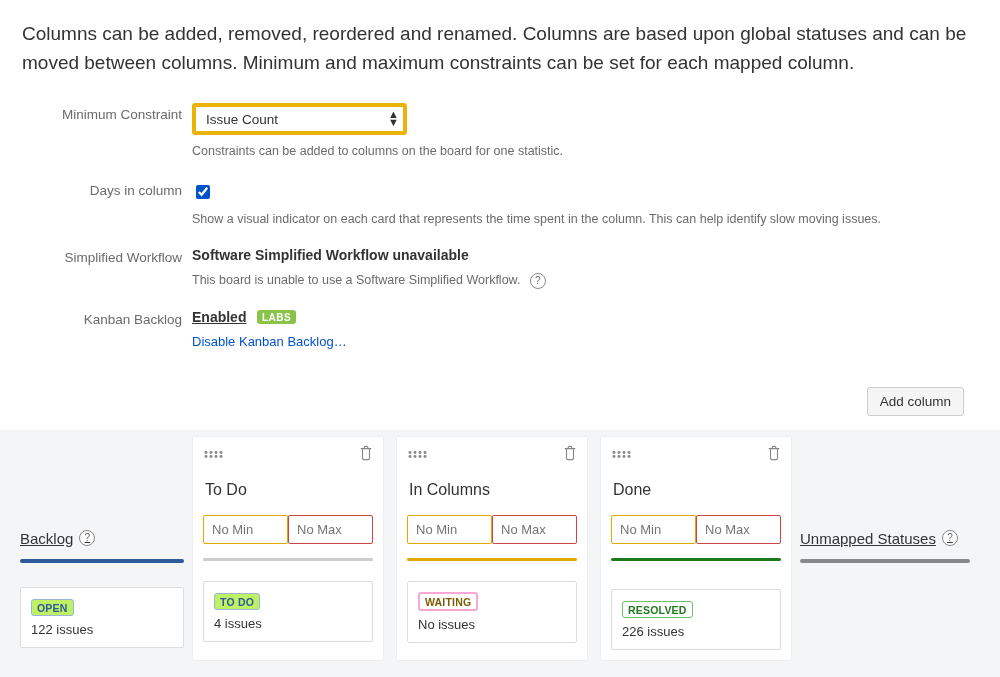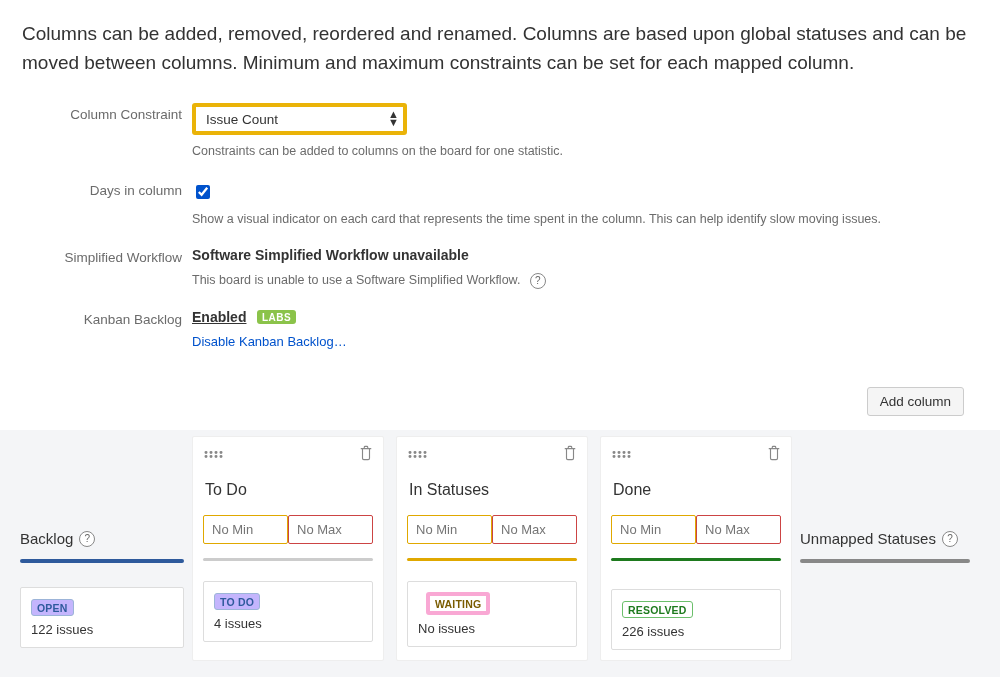--- a/index.html
+++ b/index.html
@@ -22,30 +22,30 @@
   .labs-badge { display:inline-block; background:#8bc34a; color:#fff; font-size:10px; font-weight:700; padding:2px 5px 1px; border-radius:3px; vertical-align:middle; letter-spacing:0.5px; }
   a.link { color:#0052cc; text-decoration:none; font-size:13px; }
   .enabled-label { display:inline-block; margin-right:6px;text-decoration:underline; }
   .disable-link { display:block; margin-top:8px; }
   .add-btn-row { text-align:right; padding:8px 36px 14px 0; }
   button.btn { font-size:13.5px; background:#f5f5f5; border:1px solid #ccc; border-radius:3px; padding:6px 12px; color:#333; cursor:pointer; }
 
   .board-area { background:#f4f5f7; padding:0 0 0 12px; display:flex; align-items:flex-start; height:282px; overflow:hidden; }
 
   .side-col { width:180px; flex-shrink:0; padding:100px 8px 0 8px; }
-  .side-title-row { display:flex; align-items:flex-end; }
+  .side-title-row { display:flex; align-items:flex-start;text-decoration:underline; }
   .side-title { font-size:15px; color:#333; }
   .side-bar { height:4px; border-radius:2px; margin-top:12px; }
   .bar-blue { background:#2e5a9c; }
   .bar-grey { background:#888; }
 
   .status-box { background:#fff; border:1px solid #ddd; border-radius:2px; padding:10px 10px 10px 10px; margin-top:24px; }
   .lozenge { display:inline-block; font-size:10.5px; font-weight:700; padding:2px 5px 1px; border-radius:3px; letter-spacing:0.2px; margin-bottom:6px; }
-  .loz-blue { border:1px solid #9cb4d8; color:#2e5a9c; background:#c4b5fd; }
-  .loz-yellow { border:4px solid #f9a8d4; color:#7a5c00; background:#fff;margin-left:8px; }
+  .loz-blue { border:1px solid #9cb4d8; color:#2e5a9c; background:#bef264; }
+  .loz-yellow { border:2px solid #f9a8d4; color:#7a5c00; background:#fff; }
   .loz-green { border:1px solid #6bbf6b; color:#1e7a1e; background:#fff; }
   .issue-count { font-size:13px; color:#333; }
 
   .columns-wrap { display:flex; gap:12px; padding-top:6px; }
   .col-card { width:192px; background:#fff; border:1px solid #eee; border-radius:2px; padding:8px 10px 10px 10px; flex-shrink:0; }
   .col-top { display:flex; align-items:center; justify-content:space-between; height:20px; margin-bottom:16px; }
   .grip { font-family:monospace; font-size:10px; letter-spacing:-1px; color:#888; line-height:4px; }
   .trash-btn { cursor:pointer; color:#888; }
   .trash-btn svg { width:14px; height:16px; }
   .col-title { font-size:16px; color:#333; margin:0 0 16px 2px; }
@@ -64,21 +64,21 @@
 </head>
 <body>
 
 <div class="page">
   <div class="top">
     <p class="desc">Columns can be added, removed, reordered and renamed. Columns are based upon global statuses and can be moved between columns. Minimum and maximum constraints can be set for each mapped column.</p>
 
     <div class="form-table">
 
       <div class="form-row">
-        <div class="form-label">Column Constraint</div>
+        <div class="form-label">Minimum Constraint</div>
         <div class="form-value">
           <div class="select-wrap">
             <select class="combo">
               <option>Issue Count</option>
             </select>
             <div class="select-caret">▲<br>▼</div>
           </div>
           <div class="help-text">Constraints can be added to columns on the board for one statistic.</div>
         </div>
       </div>
@@ -148,21 +148,21 @@
           <div class="col-bar cbar-grey"></div>
           <div class="status-box" style="margin-top: 10px;"><span class="lozenge loz-blue">TO DO</span><div class="issue-count">4 issues</div></div>
         </div>
         <div class="col-card">
           <div class="col-top">
             <div class="grip">••••<br>••••</div>
             <div class="trash-btn"><svg viewBox="0 0 16 18" fill="none" stroke="#888" stroke-width="1.3">
                 <path d="M2 4h12M6 4V2.5C6 2 6.5 1.5 7 1.5h2c.5 0 1 .5 1 1V4M4 4v11c0 .8.7 1.5 1.5 1.5h5c.8 0 1.5-.7 1.5-1.5V4"></path>
               </svg></div>
           </div>
-          <div class="col-title">In Statuses</div>
+          <div class="col-title">In Columns</div>
           <div class="minmax-row">
             <input class="minmax-input min-input" placeholder="No Min" style="">
             <input class="minmax-input max-input" placeholder="No Max" style="">
           </div>
           <div class="col-bar cbar-yellow"></div>
           <div class="status-box" style="margin-top: 10px;"><span class="lozenge loz-yellow">WAITING</span><div class="issue-count">No issues</div></div>
         </div>
         <div class="col-card">
           <div class="col-top">
             <div class="grip">••••<br>••••</div>

